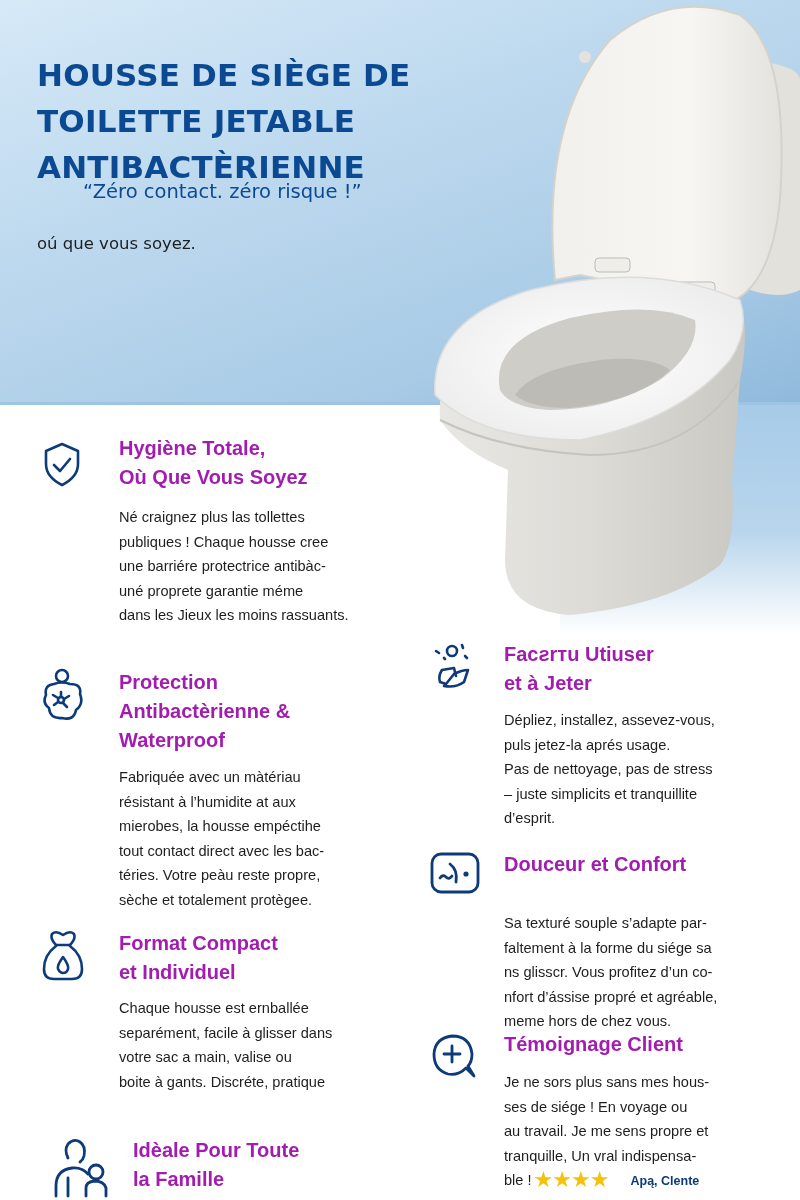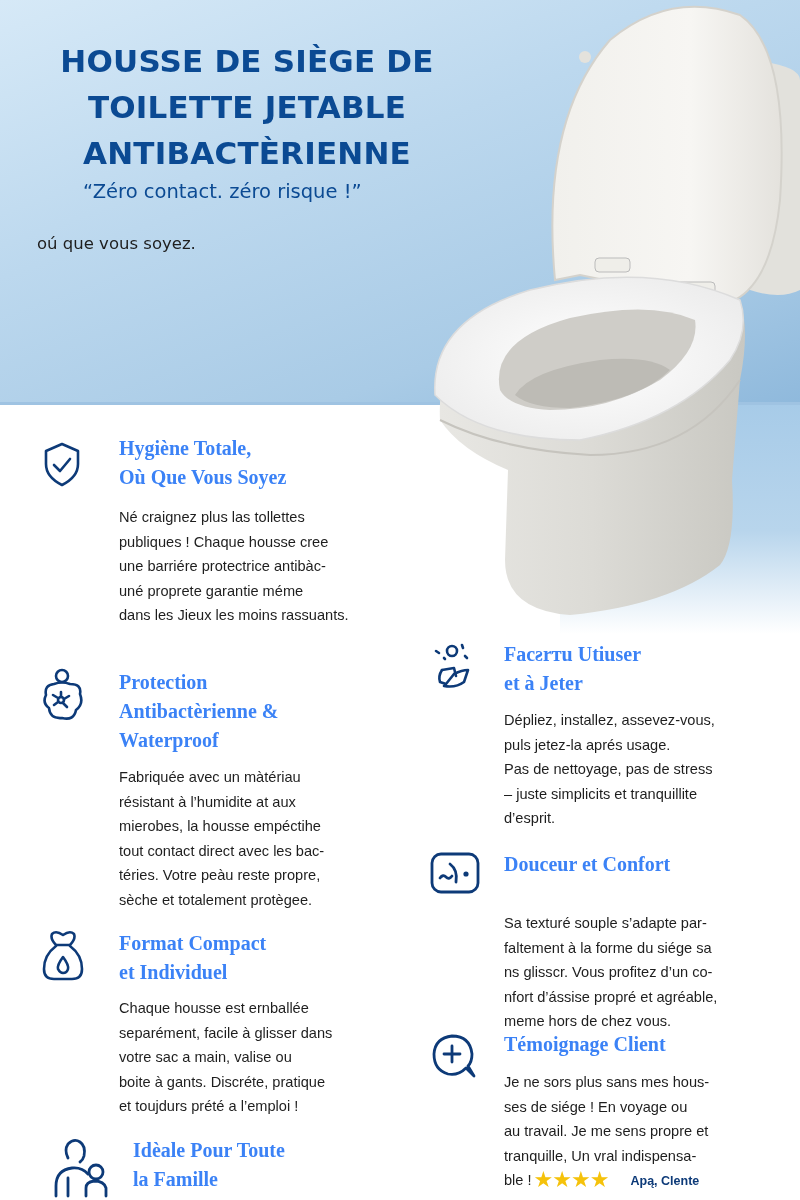--- a/index.html
+++ b/index.html
@@ -10,43 +10,43 @@
     position: absolute; left: 0; top: 0; width: 800px; height: 404px;
     background: linear-gradient(160deg, #d6e9f7 0%, #bcd8ee 40%, #a9cbe6 75%, #8fb9dc 100%);
   }
   .hero-edge { position: absolute; left: 0; top: 402px; width: 800px; height: 3px; background: #9fc3e2; }
   .floor-glow {
     position: absolute; left: 560px; top: 404px; width: 240px; height: 230px;
     background: linear-gradient(180deg, #a7cbe8 0%, #b8d5ec 55%, #ffffff 100%);
   }
 
   .title {
-    position: absolute; left: 37px; top: 38px; width: 420px;
+    position: absolute; left: 37px; top: 52px; width: 420px;
     font-family: "DejaVu Sans", sans-serif; font-weight: bold;
-    font-size: 31px; line-height: 46px; color: #0b4a93; letter-spacing: 0.2px; text-align: center;
+    font-size: 31px; line-height: 46px; color: #0b4a93; letter-spacing: 0.2px;
   }
   .title span { display: block; }
   .tagline {
     position: absolute; left: 37px; top: 180px;
     font-family: "DejaVu Sans", sans-serif; font-size: 19.5px; color: #0b4a93; margin-left: 46px;
   }
   .subtitle {
     position: absolute; left: 37px; top: 230px; width: 420px;
     font-family: "DejaVu Sans", sans-serif; font-size: 16.5px; line-height: 28px; color: #1e1e1e;
   }
 
   
   .toilet { position: absolute; left: 420px; top: 0; width: 380px; height: 640px; }
 
   .feature { position: absolute; }
   .feature .icon { position: absolute; left: 0; top: 0; width: 48px; height: 48px; }
   .feature .icon svg { width: 100%; height: 100%; }
   .feature h3 {
-    position: absolute; font-family: Liberation Serif, serif; font-weight: bold;
-    font-size: 20px; line-height: 29px; color: #3b82f6;
+    position: absolute; font-family: Liberation Sans, sans-serif; font-weight: bold;
+    font-size: 20px; line-height: 29px; color: #a21caf;
   }
   .feature h3 span { display: block; }
   .feature p {
     position: absolute; font-family: Liberation Sans, sans-serif;
     font-size: 14.6px; line-height: 24.6px; color: #1e1e1e;
   }
   .feature p span { display: block; white-space: nowrap; }
 
   .stars { color: #f5c20b; font-size: 22px; letter-spacing: -1px; vertical-align: -2px; margin-left: 2px; }
   .client { font-size: 12.5px; color: #0d3a78; font-weight: bold; margin-left: 22px; }
@@ -160,21 +160,20 @@
   </div>
   <h3 style="left:83px; top:0px;">
     <span>Format Compact</span>
     <span>et Individuel</span>
   </h3>
   <p style="left:83px; top:67px;">
     <span>Chaque housse est ernballée</span>
     <span>separément, facile à glisser dans</span>
     <span>votre sac a main, valise ou</span>
     <span>boite à gants. Discréte, pratique</span>
-    <span>et toujdurs prété a l’emploi !</span>
   </p>
 </div>
 
 <div class="feature" style="left:50px; top:1136px; width:380px; height:64px;">
   <div class="icon" style="left:4px; top:0px; width:56px; height:64px;">
     <svg viewBox="0 0 56 64" fill="none" stroke="#0d3a78" stroke-width="2.8" stroke-linecap="round" stroke-linejoin="round">
       <path d="M14 22 Q10 14 14 8 Q20 2 26 6 Q32 10 30 20 Q29 24 26 26"></path>
       <path d="M2 60 L2 50 Q2 34 18 32 Q28 31 34 38"></path>
       <path d="M14 42 L14 60"></path>
       <circle cx="42" cy="36" r="7"></circle>

